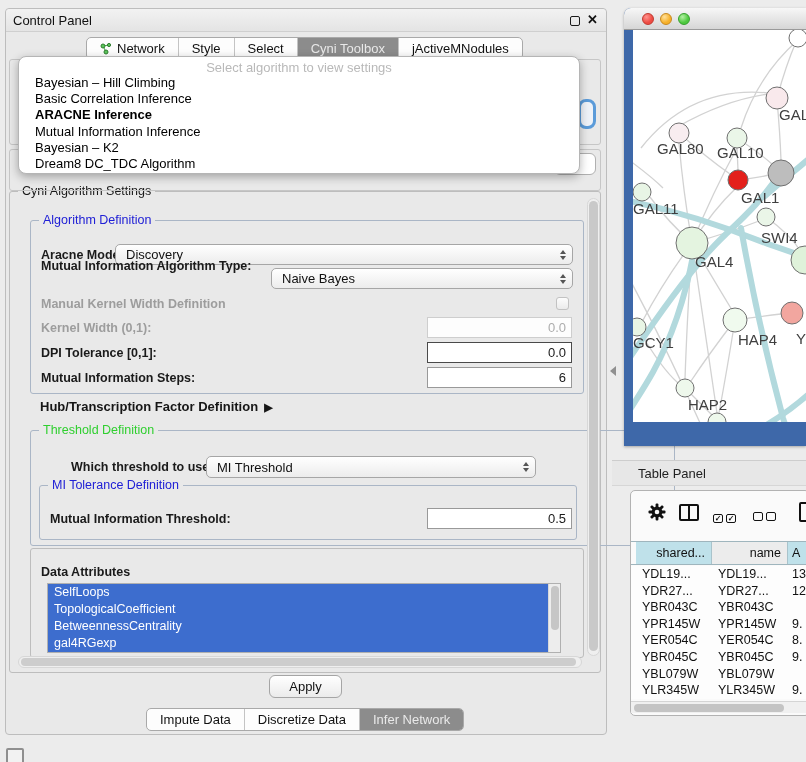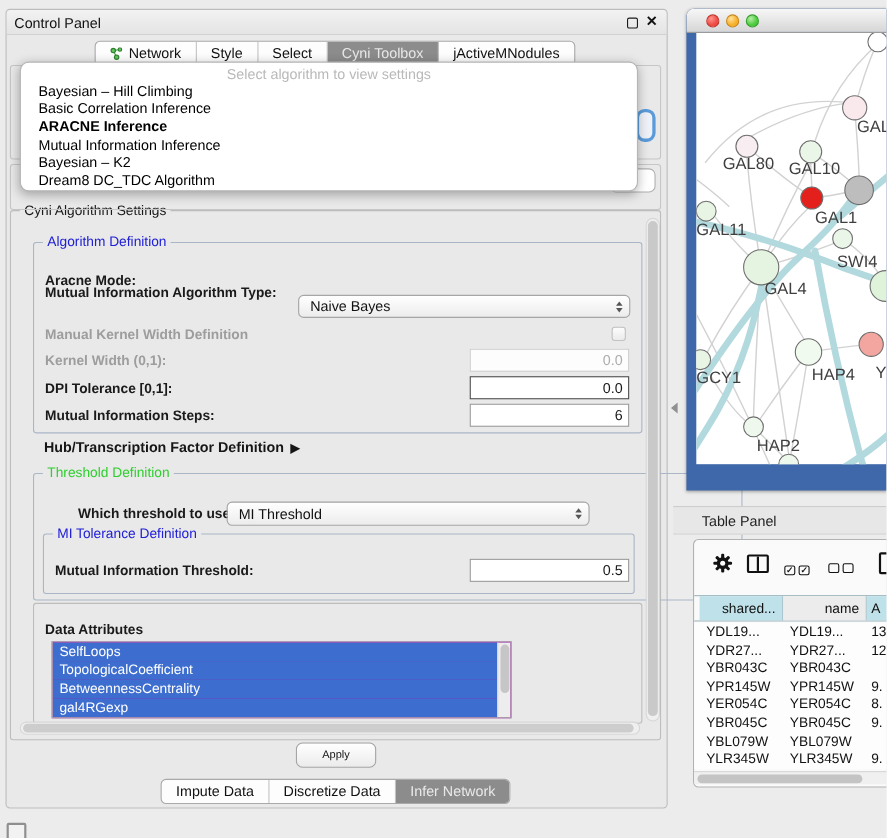--- a/index.html
+++ b/index.html
@@ -68,42 +68,42 @@
   .field.dis { color:#adadad; border-color:#cecece; background:#fdfdfd; }
   .field.dark { border-color:#4a4a4a; }
 
   .checkbox { position:absolute; width:13px; height:13px; border:1px solid #c2c2c2;
     border-radius:3px; background:linear-gradient(#fcfcfc,#ebebeb); }
 
   .expander { position:absolute; font-size:13px; font-weight:600; color:#161616; }
   .exp-arrow { font-size:11px; margin-left:6px; }
 
   
-  #attr-list { position:absolute; left:16px; top:34px; width:418px; height:70px;
-    background:#a21caf; border:1px solid #b0b0b0; overflow:hidden; }
+  #attr-list { position:absolute; left:16px; top:34px; width:514px; height:70px;
+    background:#4c1d95; border:1px solid #b0b0b0; overflow:hidden; }
   .attr-item { height:17px; line-height:17px; padding-left:6px; font-size:12.5px;
     color:#fff; background:#3d6dce; width:calc(100% - 12px); white-space:nowrap; }
   #attr-scroll { position:absolute; right:0; top:0; bottom:0; width:12px;
     background:#ededed; border-left:1px solid #d8d8d8; }
   #attr-thumb { position:absolute; left:1.5px; top:2px; width:8px; height:44px;
     background:#c6c6c6; border-radius:5px; }
 
   
   #main-vscroll { position:absolute; left:577px; top:6px; width:13px; height:458px;
     background:#efefef; border:1px solid #d7d7d7; border-radius:7px; }
   #main-vthumb { position:absolute; left:1px; top:2px; width:9px; height:450px;
     background:#c9c9c9; border-radius:6px; }
   #main-hscroll { position:absolute; left:8px; top:464px; width:564px; height:12px;
     background:#efefef; border:1px solid #d7d7d7; border-radius:7px; }
   #main-hthumb { position:absolute; left:2px; top:1px; width:555px; height:8px;
     background:#cdcdcd; border-radius:5px; }
 
   #apply-btn { position:absolute; left:263px; top:666px; width:73px; height:23px;
     background:linear-gradient(#ffffff,#ebebeb); border:1px solid #a5a5a5; border-radius:6px;
-    font-size:10px; text-align:center; line-height:21px; color:#111; }
+    font-size:13px; text-align:center; line-height:21px; color:#111; }
 
   #bottom-tabs { left:140px; top:699px; }
 
   
   #splitter-grip { position:absolute; left:610px; top:366px; width:0; height:0;
     border-top:5px solid transparent; border-bottom:5px solid transparent;
     border-right:6px solid #909090; }
 
   #net-window { position:absolute; left:624px; top:8px; width:182px; height:438px;
     background:#3e68a9; border-radius:7px 0 0 0; box-shadow:0 1px 3px rgba(0,0,0,.3); }
@@ -209,20 +209,27 @@
       <div class="algo-item">Dream8 DC_TDC Algorithm</div>
     </div>
 
     <div class="group" style="left:3px; top:182px; width:592px; height:482px;">
       <span class="gtitle">Cyni Algorithm Settings</span>
 
       <div class="group bluish" style="left:20px; top:28px; width:554px; height:174px;">
         <span class="gtitle blue">Algorithm Definition</span>
 
         <span class="flabel" style="left:10px; top:27px;">Aracne Mode:</span>
+        <div class="combo" style="left:84px; top:23px; width:458px; height:21px;">
+          <span>Discovery</span>
+          <span class="arrows">
+              <span class="tri-up"></span>
+              <span class="tri-down"></span>
+            </span>
+        </div>
 
         <span class="flabel" style="left:10px; top:38px;">Mutual Information Algorithm Type:</span>
         <div class="combo" style="left:240px; top:47px; width:302px; height:21px;">
           <span>Naive Bayes</span>
           <span class="arrows">
               <span class="tri-up"></span>
               <span class="tri-down"></span>
             </span>
         </div>
 

